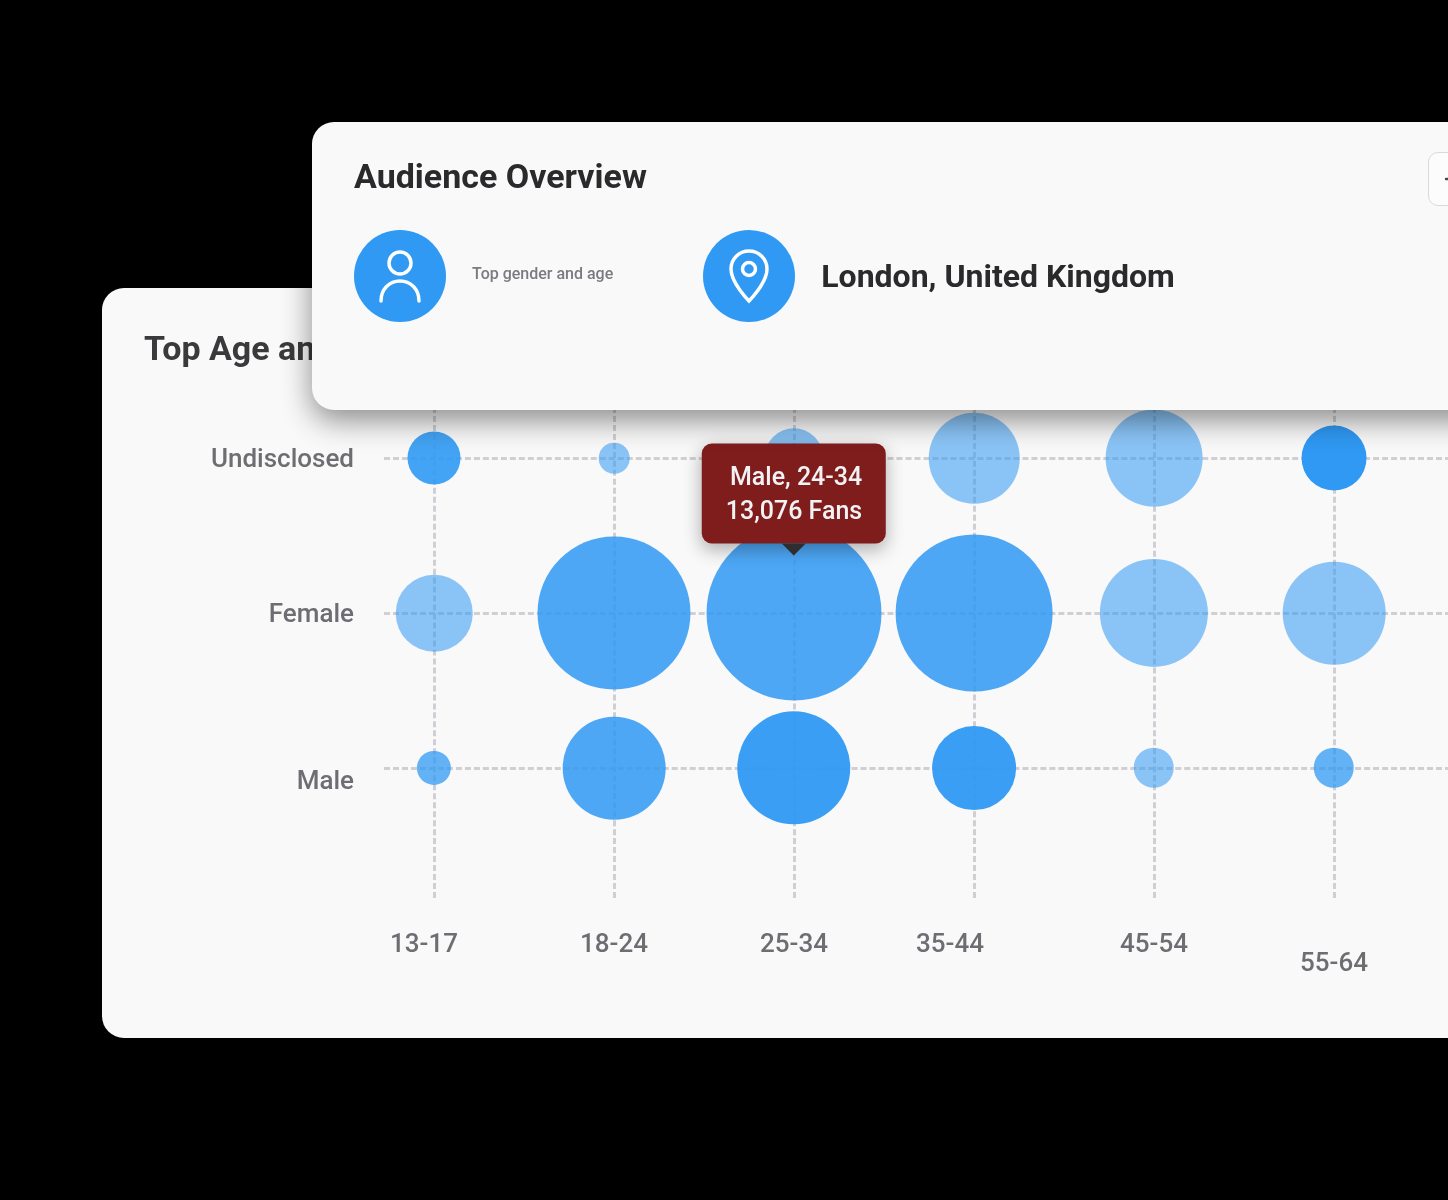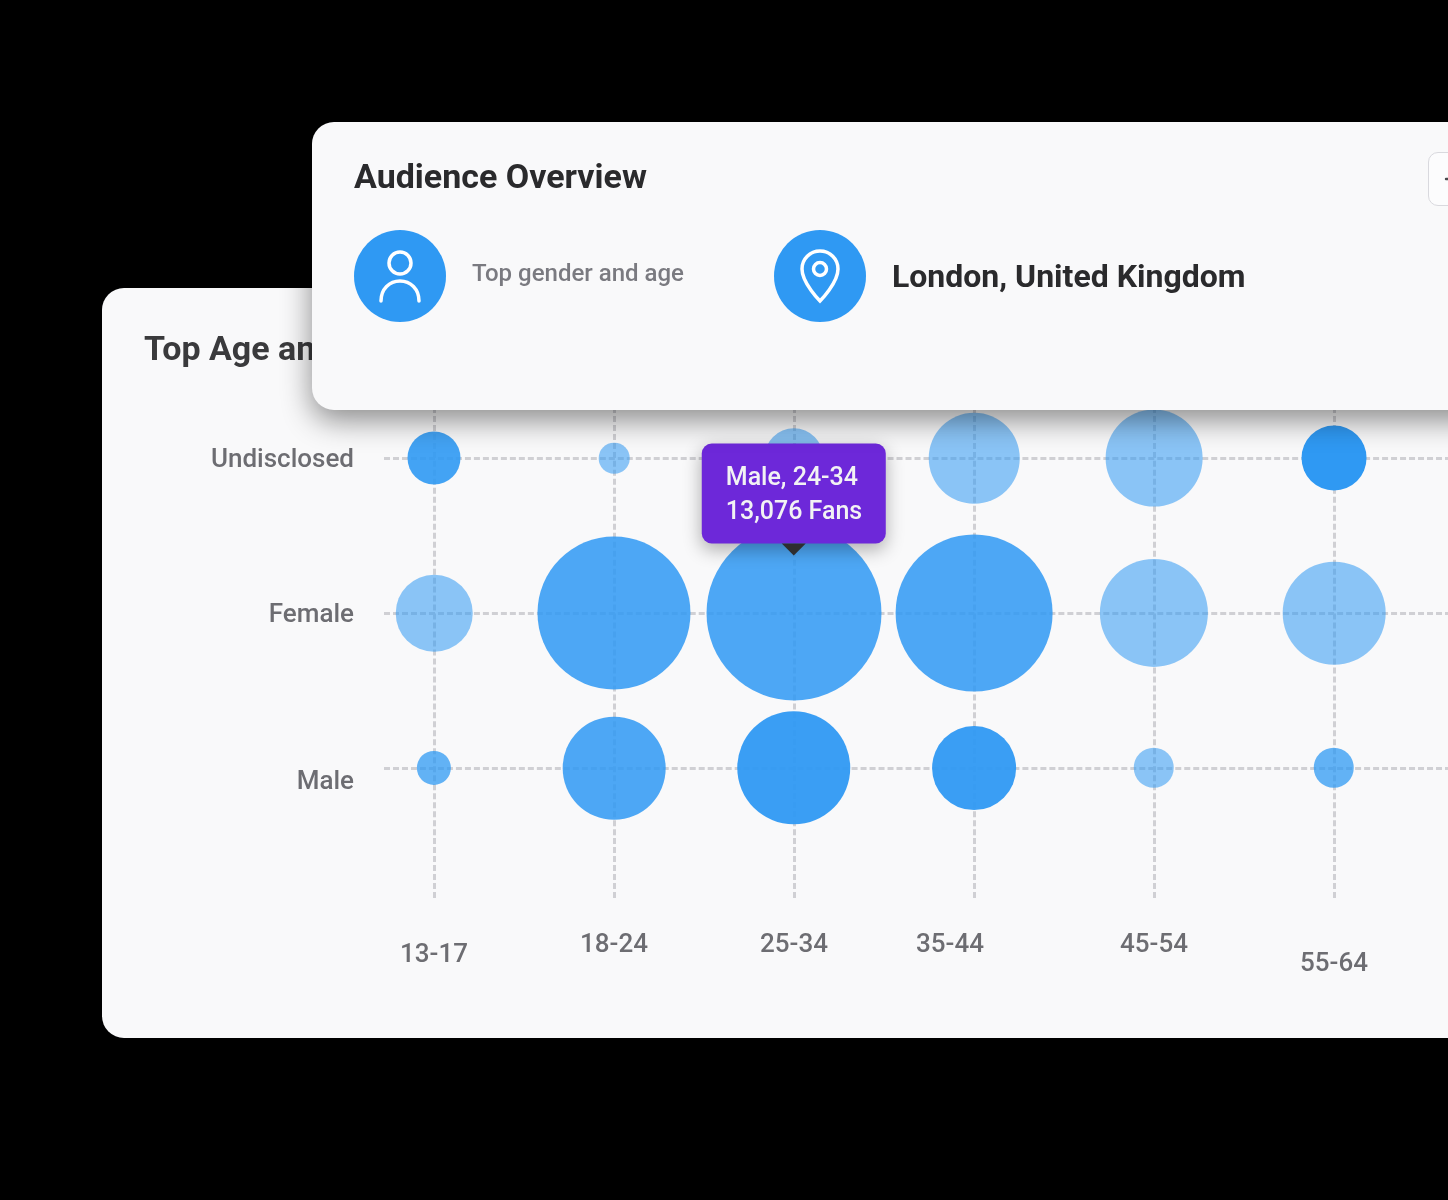--- a/index.html
+++ b/index.html
@@ -92,27 +92,27 @@
   }
 
   .bubble {
     position: absolute;
     border-radius: 50%;
     transform: translate(-50%, -50%);
   }
 
   .tooltip {
     position: absolute;
-    background: #6d28d9;
+    background: #7f1d1d;
     color: #f2f2f4;
     font-size: 25px;
     line-height: 1.35;
     padding: 16px 24px;
     border-radius: 10px;
-    text-align: left;
+    text-align: right;
     font-weight: 500;
     white-space: nowrap;
     transform: translate(-50%, -100%);
     box-shadow: 0 6px 18px rgba(0,0,0,0.3);
   }
   .tooltip::after {
     content: "";
     position: absolute;
     left: 50%;
     bottom: -12px;
@@ -170,21 +170,21 @@
     height: 92px;
     border-radius: 50%;
     background: #2f99f3;
     display: flex;
     align-items: center;
     justify-content: center;
     flex-shrink: 0;
   }
   .stat-icon svg { display: block; }
   .stat-label {
-    font-size: 24px;
+    font-size: 16px;
     color: #7a7a80;
     font-weight: 500;
     margin-bottom: 6px;
   }
   .stat-value {
     font-size: 32px;
     color: #2a2a2c;
     font-weight: 700;
   }
 </style>
@@ -227,21 +227,21 @@
         <div class="bubble" style="left: 410px; top: 370px; width: 113.496px; height: 113.496px; background: rgb(47, 153, 243); opacity: 0.95;"></div>
         <div class="bubble" style="left: 590px; top: 370px; width: 83.8226px; height: 83.8226px; background: rgb(47, 153, 243); opacity: 0.95;"></div>
         <div class="bubble" style="left: 770px; top: 370px; width: 40.4902px; height: 40.4902px; background: rgb(47, 153, 243); opacity: 0.55;"></div>
         <div class="bubble" style="left: 950px; top: 370px; width: 40.4902px; height: 40.4902px; background: rgb(47, 153, 243); opacity: 0.75;"></div>
         <div class="tooltip" style="left: 410px; top: 145px;">
           <div>Male, 24-34</div>
           <div>13,076 Fans</div>
         </div>
       </div>
     <div class="x-labels">
-        <div class="x-label" style="left: 50px; margin-top: 10px;">13-17</div>
+        <div class="x-label" style="left: 40px;">13-17</div>
         <div class="x-label" style="left: 230px;">18-24</div>
         <div class="x-label" style="left: 410px;">25-34</div>
         <div class="x-label" style="left: 566px;">35-44</div>
         <div class="x-label" style="left: 770px;">45-54</div>
         <div class="x-label" style="left: 950px; margin-top: 19px;">55-64</div>
       </div>
   </div>
 </div>
 
 <div class="overview-card">

